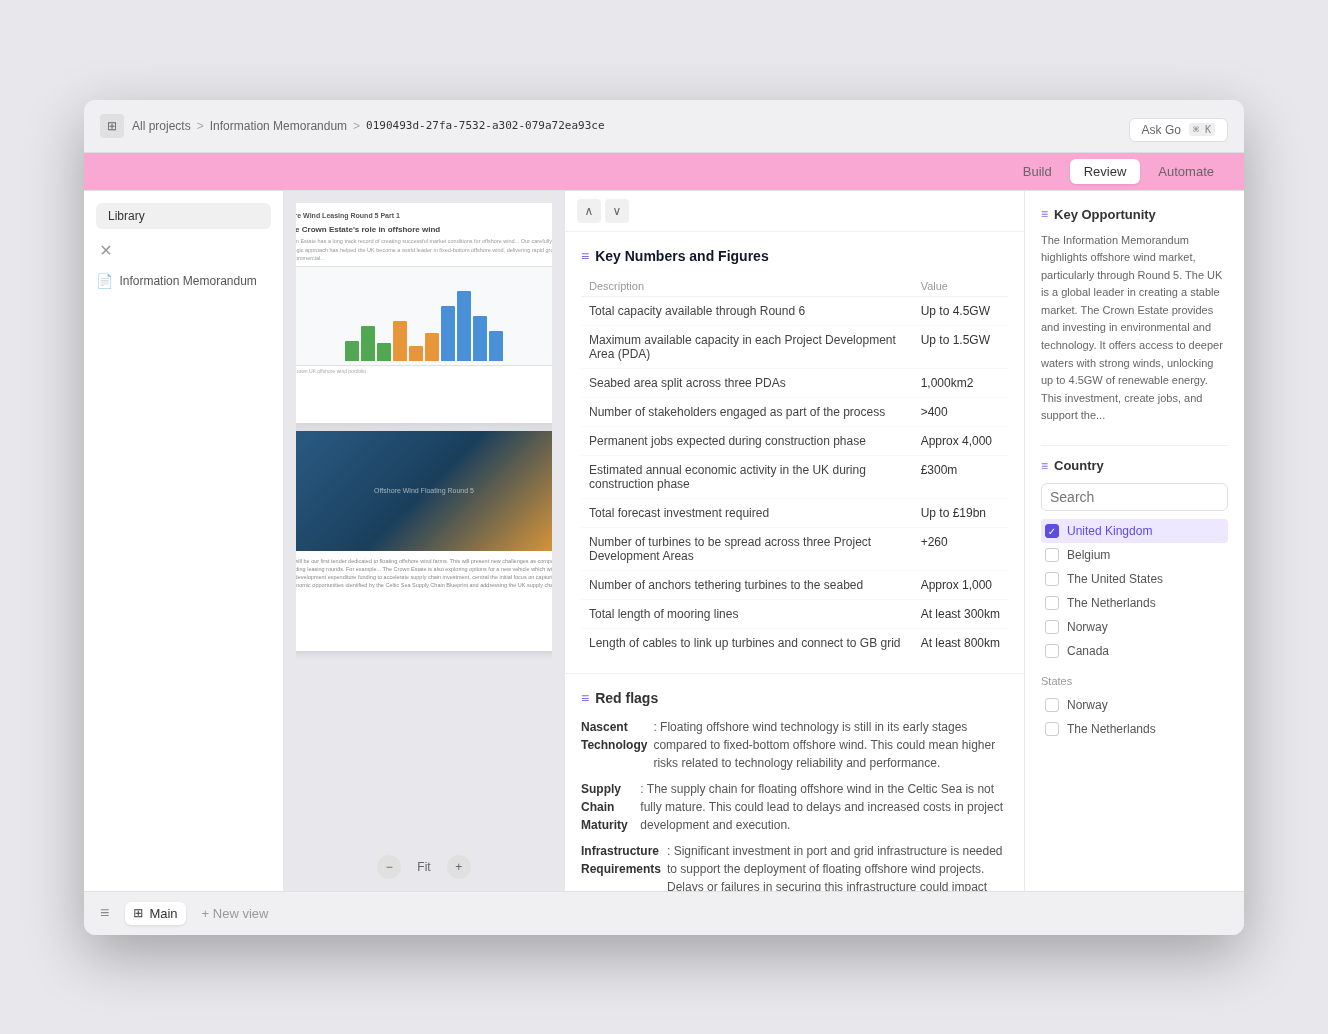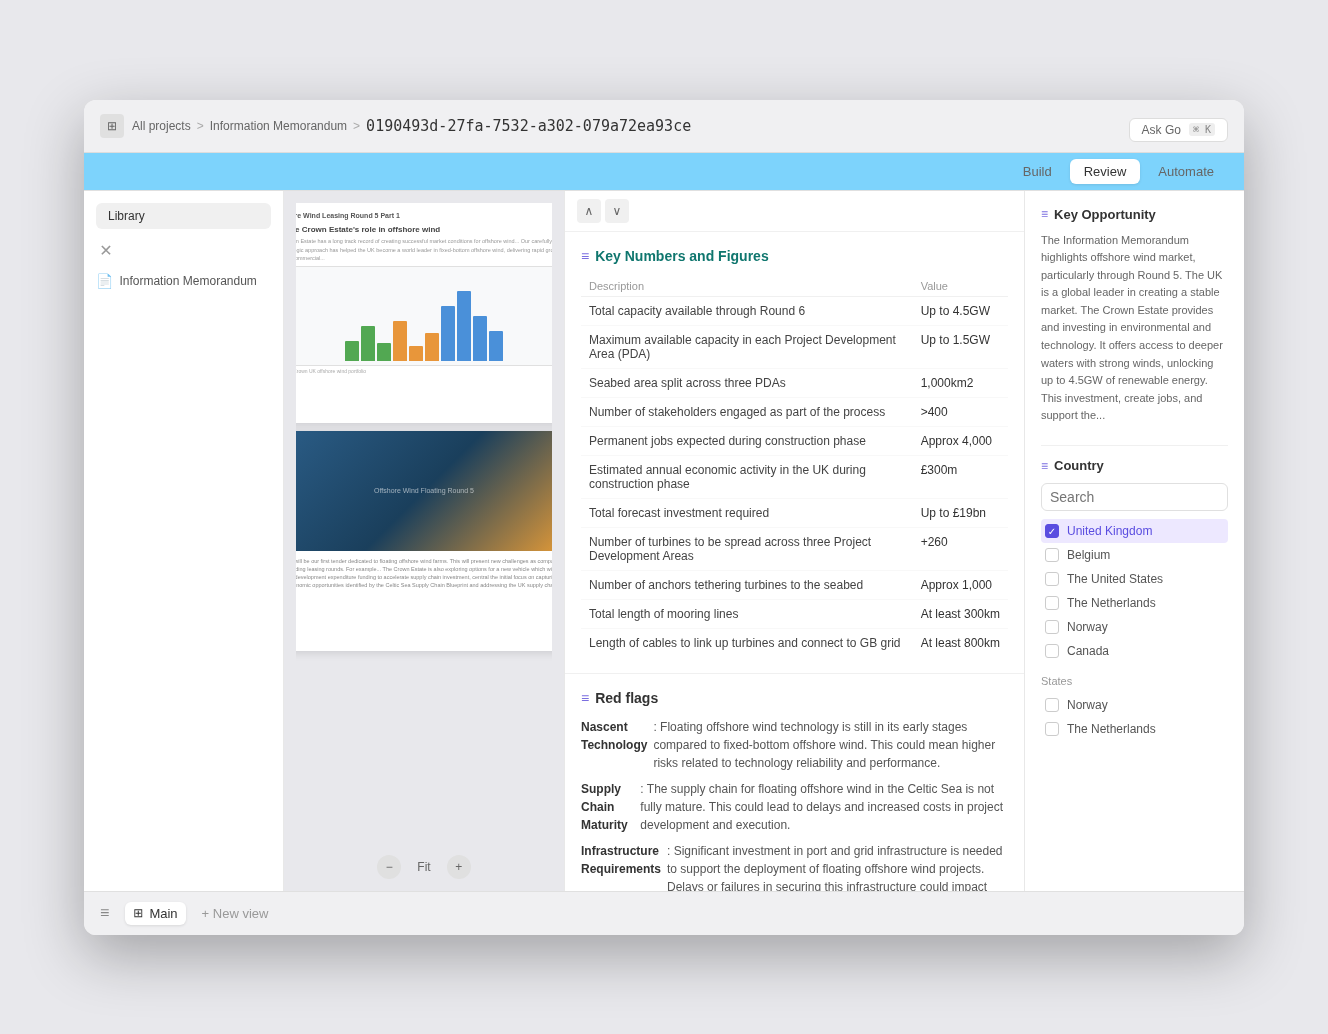--- a/index.html
+++ b/index.html
@@ -42,21 +42,21 @@
       display: flex; align-items: center; justify-content: center;
       cursor: pointer;
       font-size: 12px; color: #666;
     }
     .breadcrumb {
       display: flex; align-items: center; gap: 6px;
       font-size: 12px; color: #666;
     }
     .breadcrumb span.current {
       color: #333;
-      font-family: monospace; font-size: 15px;
+      font-family: monospace; font-size: 11px;
     }
     .breadcrumb-sep { color: #aaa; }
     .titlebar-center {
       display: flex; align-items: center; gap: 8px; margin-top: 8px;
     }
     .ask-go-btn {
       background: #fff;
       border: 1px solid #ddd;
       border-radius: 6px;
       padding: 4px 12px;
@@ -66,21 +66,21 @@
     }
     .kbd {
       background: #eee;
       border-radius: 3px;
       padding: 1px 4px;
       font-size: 10px; color: #888;
       font-family: monospace;
     }
     
     .nav-tabs {
-      background: #7dd3fc;
+      background: #f9a8d4;
       display: flex; align-items: flex-start; justify-content: flex-end;
       padding: 6px 16px;
       gap: 4px;
       border-bottom: 1px solid #e0e0e0;
     }
     .nav-tab {
       padding: 5px 14px;
       border-radius: 6px;
       font-size: 13px; color: #666;
       cursor: pointer;
@@ -237,21 +237,21 @@
     .section {
       padding: 16px;
       border-bottom: 1px solid #f0f0f0;
     }
     .section-header {
       display: flex; align-items: center; gap: 6px;
       margin-bottom: 12px;
     }
     .section-icon { color: #7c6fe0; font-size: 14px; }
     .section-title {
-      font-size: 14px; font-weight: 600; color: #0f766e;
+      font-size: 14px; font-weight: 600; color: #0f172a;
     }
     table.data-table {
       width: 100%; border-collapse: collapse;
     }
     table.data-table thead th {
       font-size: 11px; color: #999; font-weight: 500;
       padding: 4px 8px; text-align: left;
       border-bottom: 1px solid #f0f0f0;
     }
     table.data-table tbody tr {

